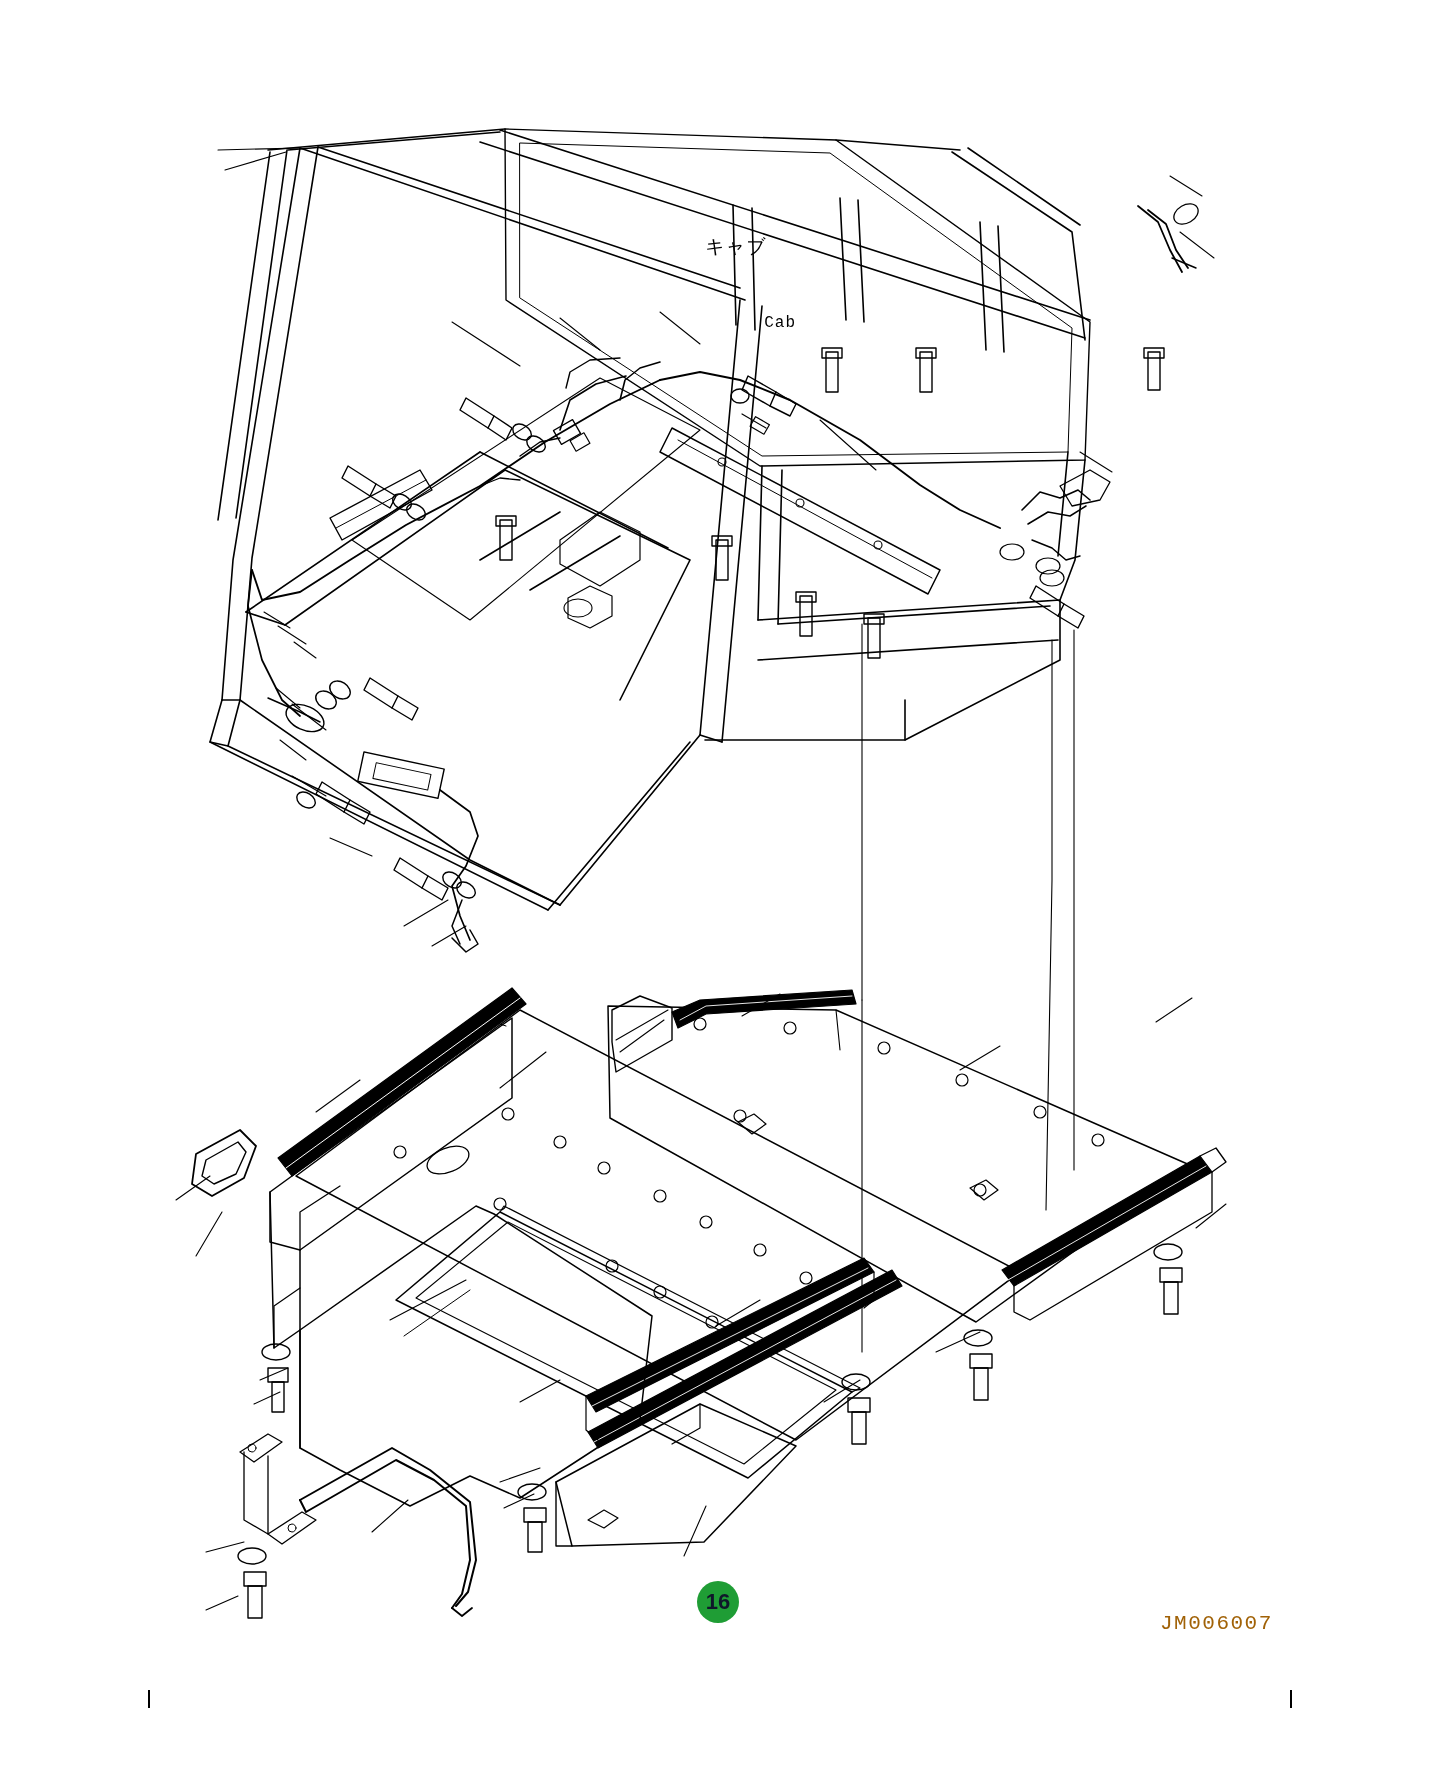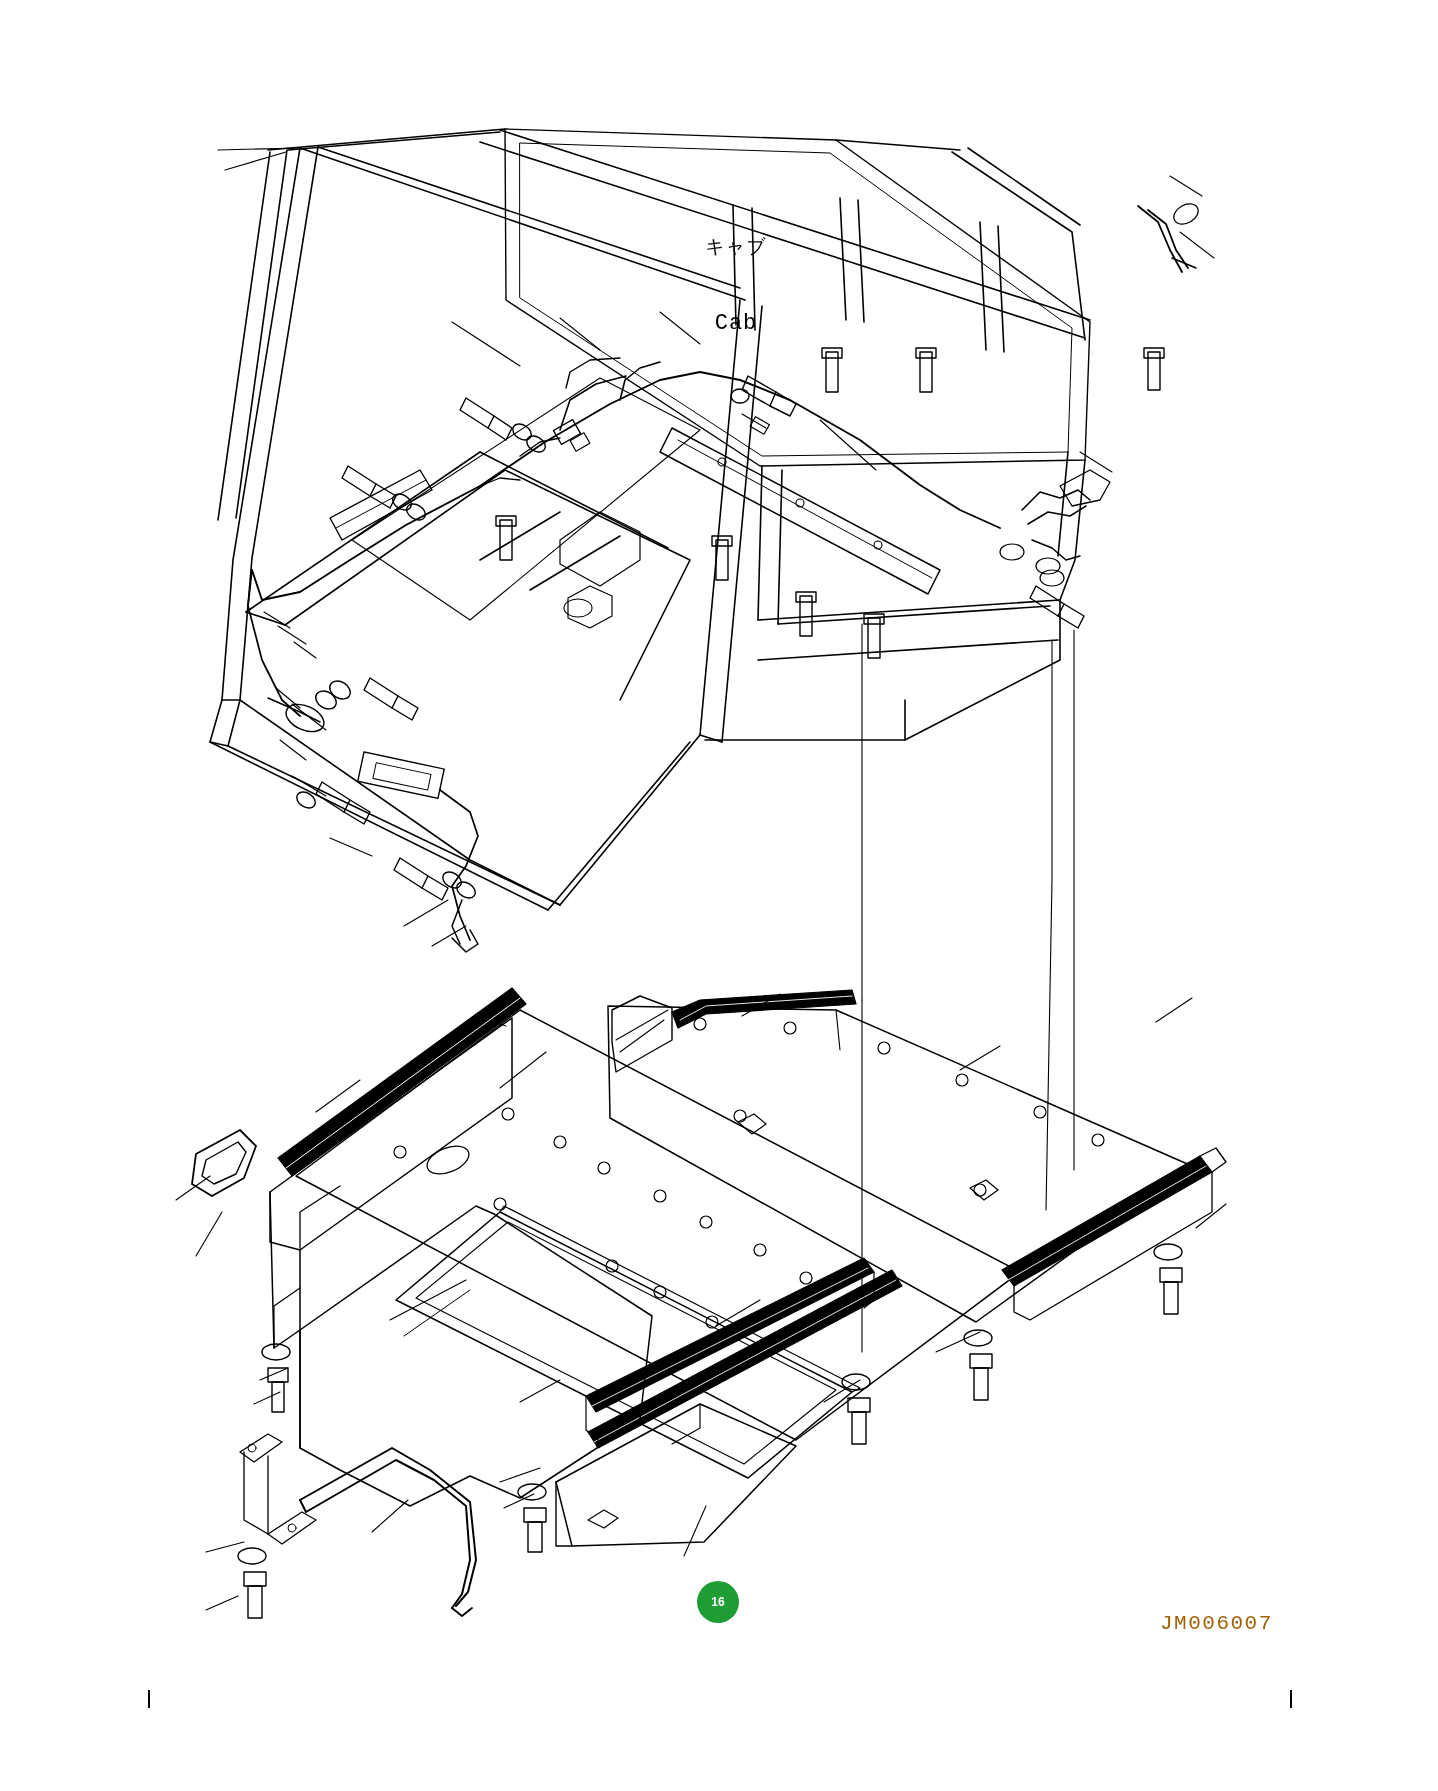--- a/index.html
+++ b/index.html
@@ -39,42 +39,43 @@
     color: #000000;
     white-space: pre;
   }
   .label-cab .jp {
     display: block;
     font-size: 19px;
     letter-spacing: 1px;
   }
   .label-cab .en {
     display: block;
-    font-size: 22px;
+    font-size: 16px;
     letter-spacing: 1px;
+    text-align: right;
   }
   .drawing-number {
     position: absolute;
     left: 1160px;
     top: 1612px;
     font-family: "Liberation Mono", monospace;
     font-size: 21px;
     letter-spacing: 1.5px;
     color: #a16207;
   }
   .callout-badge {
     position: absolute;
     left: 697px;
     top: 1581px;
     width: 42px;
     height: 42px;
     border-radius: 50%;
     background: #1f9d35;
-    color: #ffffff;
-    font-size: 12px;
+    color: #0f172a;
+    font-size: 22px;
     font-weight: bold;
     display: flex;
     align-items: center;
     justify-content: center;
     font-family: "Liberation Sans", sans-serif;
     box-sizing: border-box;
   }
   .corner-tick {
     position: absolute;
     background: #000000;

